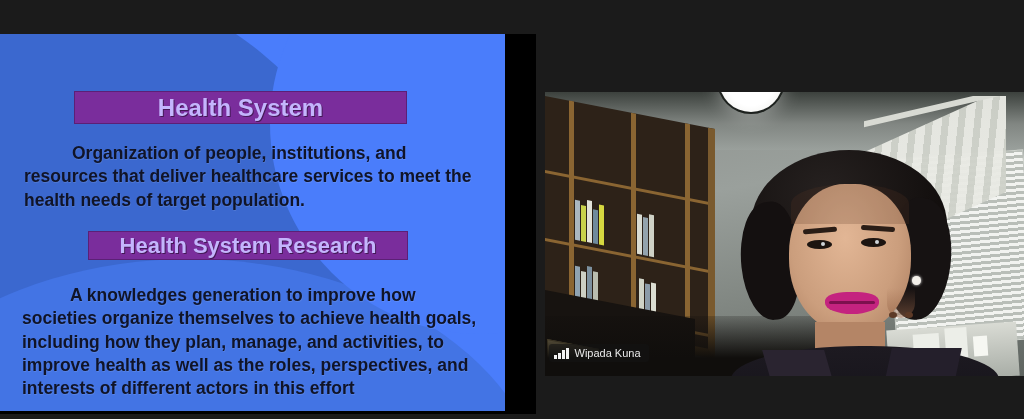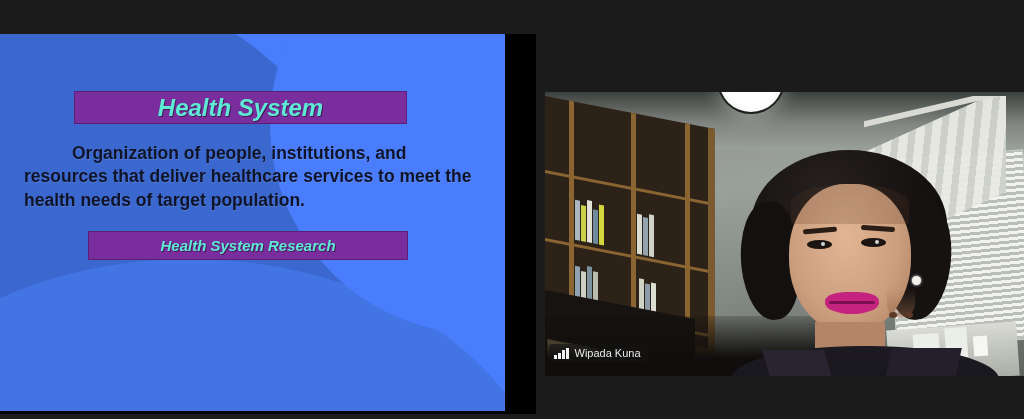--- a/index.html
+++ b/index.html
@@ -48,27 +48,26 @@
     width:420px; height:420px; border-radius:50%;
     background:#4a7dfb;
   }
   .slide-inner { position:absolute; left:0; top:0; width:505px; height:377px; }
 
   .title-bar {
     position:absolute;
     background:#7a2d9c;
     border:1px solid #5b2076;
     display:flex; align-items:center; justify-content:center;
-    color:#5eead4;
+    color:#c4b5fd;
     font-weight:bold;
     text-shadow:1px 1px 0 rgba(0,0,0,.45);
-    font-style:italic;
   }
   #title-bar-main { left:74px; top:57px; width:333px; height:33px; font-size:24px; }
-  #title-bar-sub  { left:88px; top:197px; width:320px; height:29px; font-size:15px; }
+  #title-bar-sub  { left:88px; top:197px; width:320px; height:29px; font-size:22px; }
 
   .slide-para {
     position:absolute;
     color:#101428;
     font-weight:bold;
     line-height:1.33;
     text-align:left;
     text-shadow:0.5px 0.5px 0 rgba(255,255,255,.10);
   }
   #para-definition { left:24px; top:108px; width:462px; font-size:17.5px; text-indent:48px; }
@@ -275,20 +274,21 @@
         <div class="title-bar" id="title-bar-main">
           <span>Health System</span>
         </div>
 
         <p class="slide-para" id="para-definition">Organization of people, institutions, and resources that deliver healthcare services to meet the health needs of target population.</p>
 
         <div class="title-bar" id="title-bar-sub">
           <span>Health System Research</span>
         </div>
 
+        <p class="slide-para" id="para-research">A knowledges generation to improve how societies organize themselves to achieve health goals, including how they plan, manage, and activities, to improve health as well as the roles, perspectives, and interests of different actors in this effort</p>
 
       </div>
     </div>
 
   </div>
 
   <div id="video-tile">
 
     <div id="wall"></div>
     <div id="ceiling">

